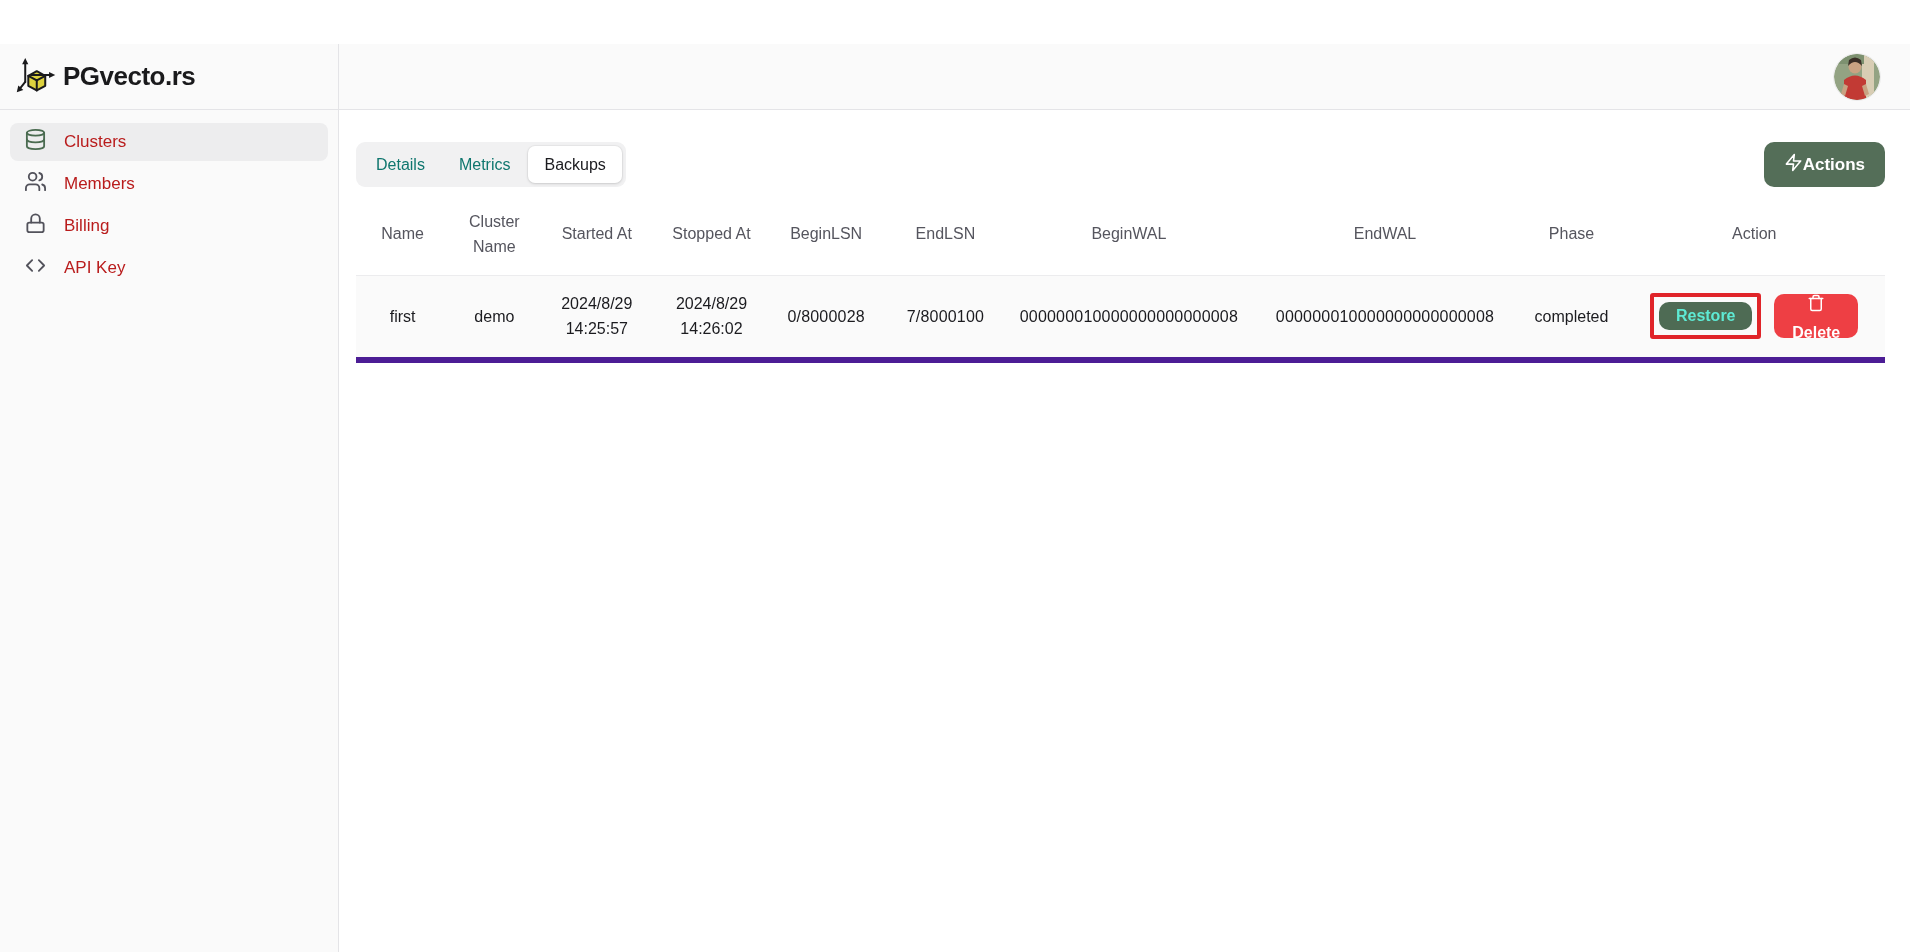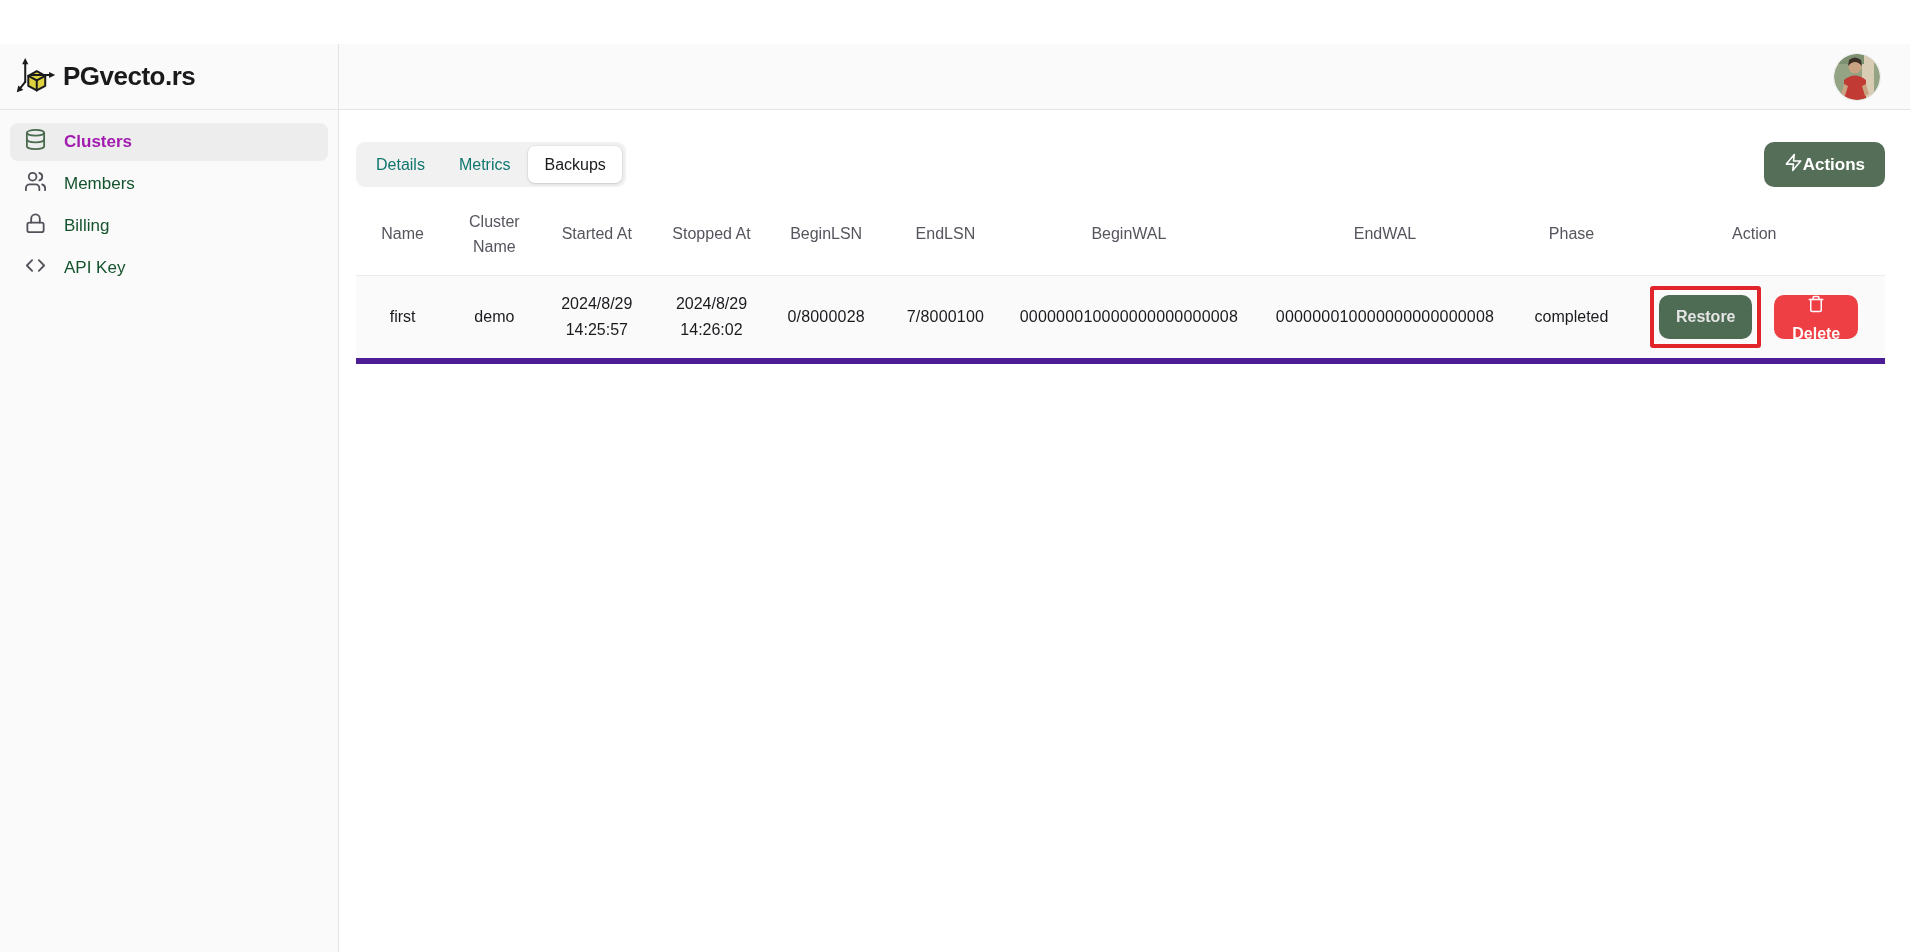--- a/index.html
+++ b/index.html
@@ -24,24 +24,24 @@
     border-bottom: 1px solid #e4e4e7;
     display: flex; align-items: center;
     padding-left: 16px; gap: 7px;
   }
   .logo-text { font-size: 26px; font-weight: 800; color: #1a1a1c; letter-spacing: -0.5px; }
   .nav { padding: 13px 10px; display: flex; flex-direction: column; gap: 4px; }
   .nav-item {
     height: 38px; border-radius: 8px;
     display: flex; align-items: center;
     padding: 0 14px; gap: 17px;
-    font-size: 17px; color: #14532d; cursor: pointer;
+    font-size: 17px; color: #b91c1c; cursor: pointer;
   }
   .nav-item svg { width: 23px; height: 23px; stroke: #52525b; }
-  .nav-item.active { background: #ededee; color: #a21caf; font-weight: 700; }
+  .nav-item.active { background: #ededee; color: #b91c1c; font-weight: 400; }
   .nav-item.active svg { stroke: #4a6b50; }
 
   .workspace-wrap { margin-top: auto; padding: 0 10px 19px 10px; }
   .workspace-btn {
     width: 100%; height: 58px;
     background: #546e58; border: none; border-radius: 14px;
     color: #fff; display: flex; align-items: center;
     padding: 0 17px; gap: 13px;
     font-size: 19px; font-weight: 700; cursor: pointer;
     font-family: "Liberation Sans", sans-serif;
@@ -108,22 +108,22 @@
     padding: 10px 6px; height: 85px; line-height: 1.6;
   }
   .mono-val { letter-spacing: 0.2px; }
 
   .action-cell-inner { display: flex; align-items: center; justify-content: center; gap: 13px; }
   .annotation-box {
     border: 4px solid #e02429; border-radius: 3px;
     padding: 5px; display: inline-flex;
   }
   .restore-btn {
-    width: 93px; height: 44px;
-    background: #4e6b54; color: #e5e5e5;
+    width: 93px; height: 28px;
+    background: #4e6b54; color: #5eead4;
     border: none; border-radius: 10px;
     font-size: 16px; font-weight: 600; cursor: pointer;
     font-family: "Liberation Sans", sans-serif;
   }
   .delete-btn {
     height: 44px; padding: 0 18px;
     background: #ee3f44; color: #fff;
     border: none; border-radius: 10px;
     font-size: 16px; font-weight: 600; cursor: pointer;
     display: flex; align-items: center; gap: 8px;

